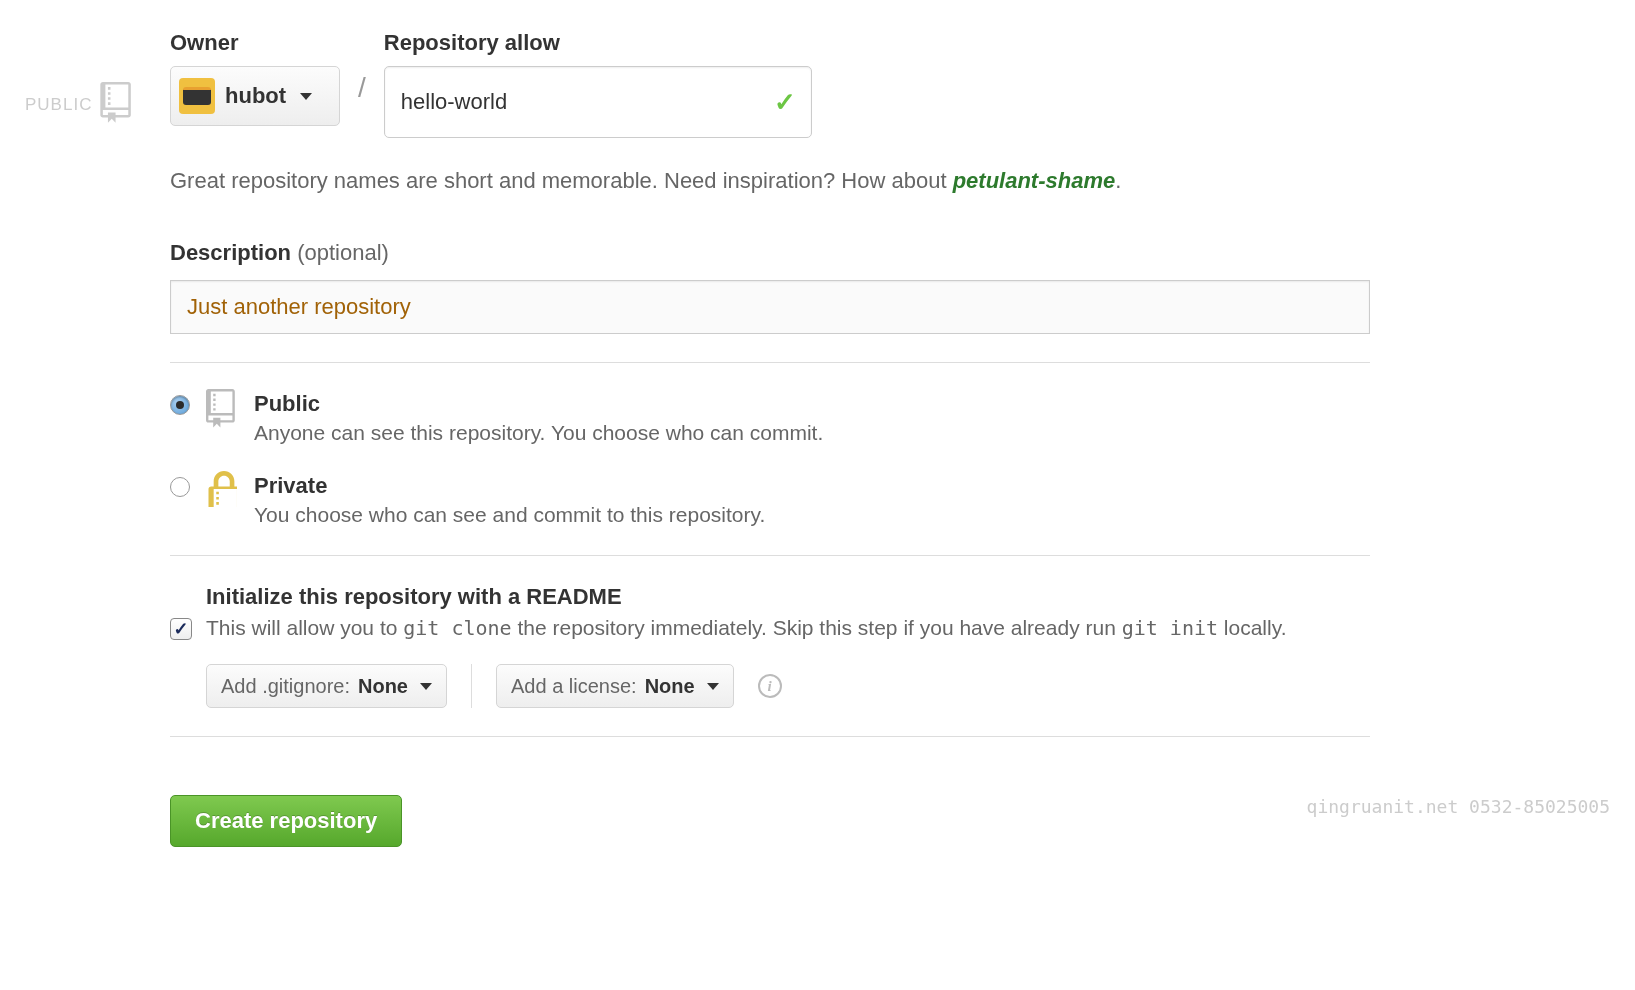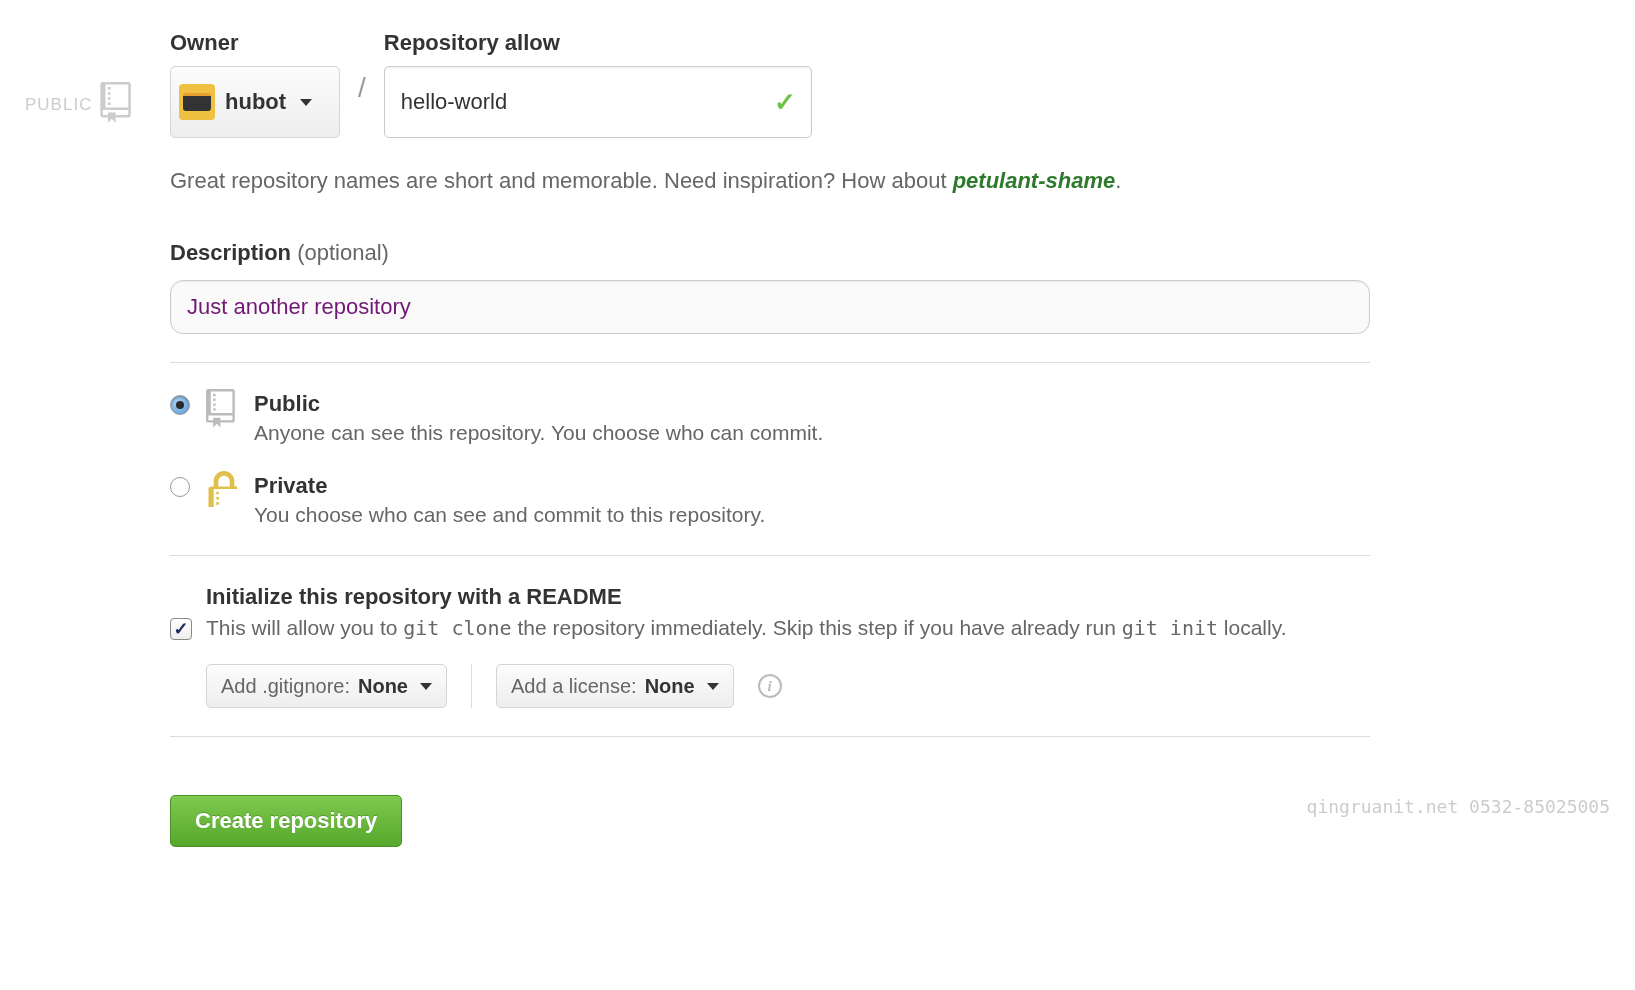--- a/index.html
+++ b/index.html
@@ -41,21 +41,21 @@
     .field-group { display: flex; flex-direction: column; gap: 10px; }
     .label {
       font-weight: 600;
       font-size: 22px;
       color: #333;
     }
     .owner-select {
       display: flex;
       align-items: center;
       gap: 10px;
-      height: 72px;
+      height: 60px;
       padding: 0 14px 0 8px;
       background: linear-gradient(#fcfcfc, #eee);
       border: 1px solid #d5d5d5;
       border-radius: 5px;
       cursor: pointer;
       min-width: 170px;
     }
     .owner-avatar {
       width: 36px; height: 36px;
       background: #f0c040;
@@ -124,23 +124,23 @@
       color: #333;
     }
     .desc-label .bold { font-weight: 600; }
     .desc-label .optional { font-weight: 400; color: #666; }
     .desc-input {
       margin-top: 14px;
       width: 100%;
       height: 54px;
       padding: 0 16px;
       font-size: 22px;
-      color: #701a75;
+      color: #a16207;
       border: 1px solid #ccc;
-      border-radius: 13px;
+      border-radius: 0;
       background: #fafafa;
       box-shadow: inset 0 1px 2px rgba(0,0,0,0.07);
     }
     hr.divider {
       border: none;
       border-top: 1px solid #ddd;
       margin: 28px 0;
     }
     .vis-option {
       display: flex;

